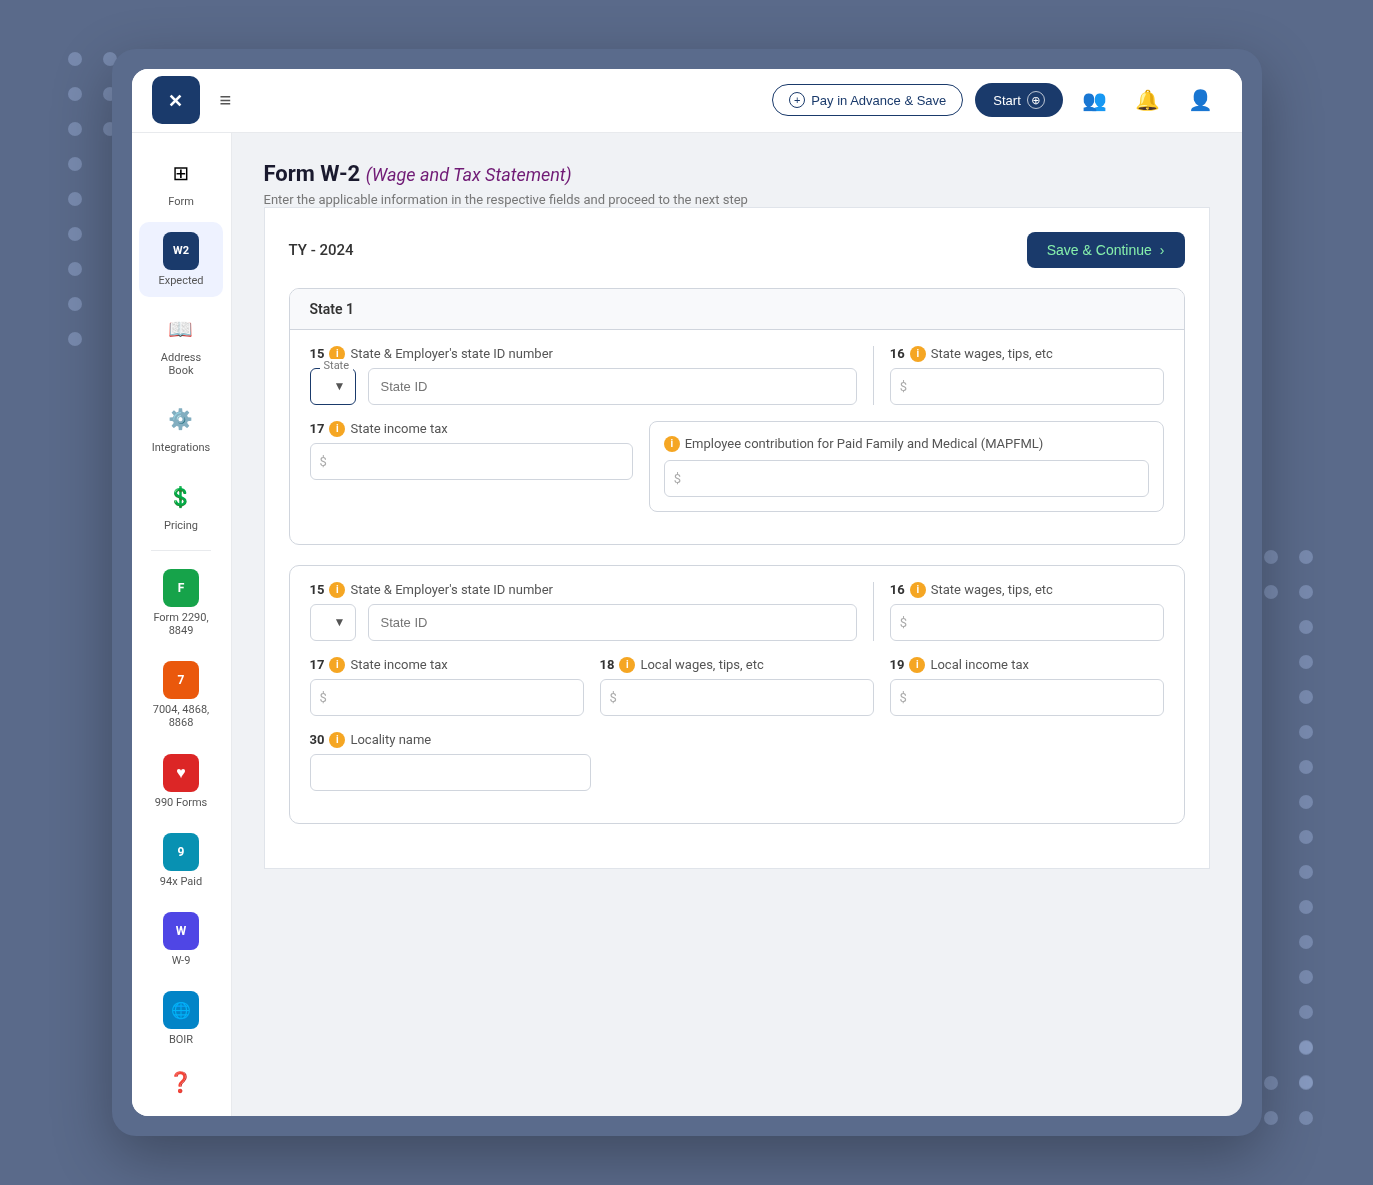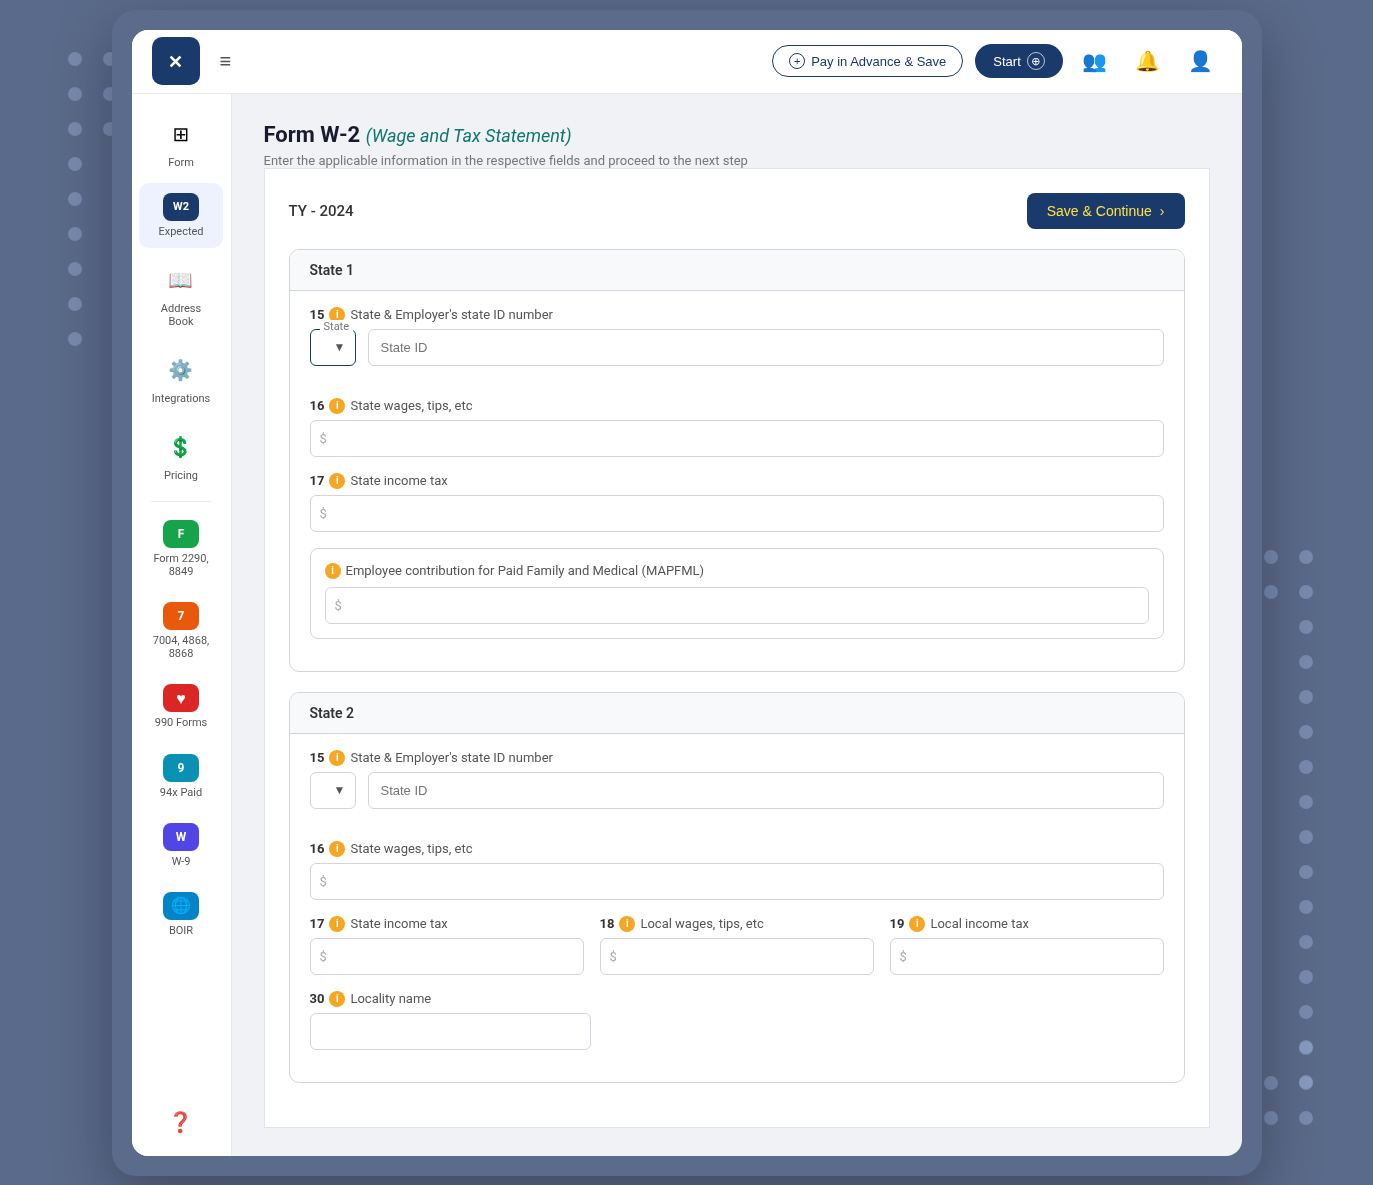--- a/index.html
+++ b/index.html
@@ -167,21 +167,21 @@
       display: flex; align-items: center; justify-content: center;
       font-size: 20px;
     }
     .sidebar-label {
       font-size: 11px;
       color: #555;
       line-height: 1.2;
     }
 
     .sidebar-icon-box {
-      width: 36px; height: 28px;
+      width: 36px; height: 38px;
       border-radius: 8px;
       display: flex; align-items: center; justify-content: center;
       font-size: 16px;
     }
     .blue-icon { background: #1a3a6b; color: white; }
     .teal-icon { background: #0891b2; color: white; }
     .green-icon { background: #16a34a; color: white; }
     .orange-icon { background: #ea580c; color: white; }
     .red-icon { background: #dc2626; color: white; }
     .indigo-icon { background: #4f46e5; color: white; }
@@ -206,21 +206,21 @@
 
     .page-title {
       font-size: 22px;
       font-weight: 700;
       color: #1a1a2e;
       margin-bottom: 6px;
     }
     .page-title .subtitle {
       font-weight: 400;
       font-style: italic;
-      color: #0f766e;
+      color: #701a75;
       font-size: 18px;
     }
 
     .page-desc {
       font-size: 13px;
       color: #777;
     }
 
     
     .form-card {
@@ -238,21 +238,21 @@
     }
 
     .ty-label {
       font-size: 15px;
       font-weight: 500;
       color: #333;
     }
 
     .save-continue-btn {
       background: #1a3a6b;
-      color: #fde047;
+      color: #86efac;
       border: none;
       border-radius: 8px;
       padding: 10px 20px;
       font-size: 14px;
       font-weight: 500;
       cursor: pointer;
       display: flex;
       align-items: center;
       gap: 8px;
     }
@@ -275,21 +275,20 @@
     }
 
     .state-section-body {
       padding: 16px 20px;
     }
 
     .form-row {
       display: flex;
       gap: 16px;
       margin-bottom: 16px;
-      flex-direction: column;
     }
 
     .form-group {
       flex: 1;
     }
 
     .field-label {
       font-size: 13px;
       color: #555;
       margin-bottom: 6px;
@@ -662,21 +661,20 @@
                     <span class="dollar-sign">$</span>
                     <input type="text" class="dollar-input" placeholder="" style="">
                   </div>
                 </div>
               </div>
 
             </div>
           </div>
 
           <div class="state-section">
-            <div class="state-section-header">State 2</div>
             <div class="state-section-body">
 
               <div class="form-row">
 
                 <div class="state-employer-group">
                   <div class="field-label">
                     <span class="field-num">15</span>
                     <span class="info-icon">i</span>
                     <span>State &amp; Employer's state ID number</span>
                   </div>

